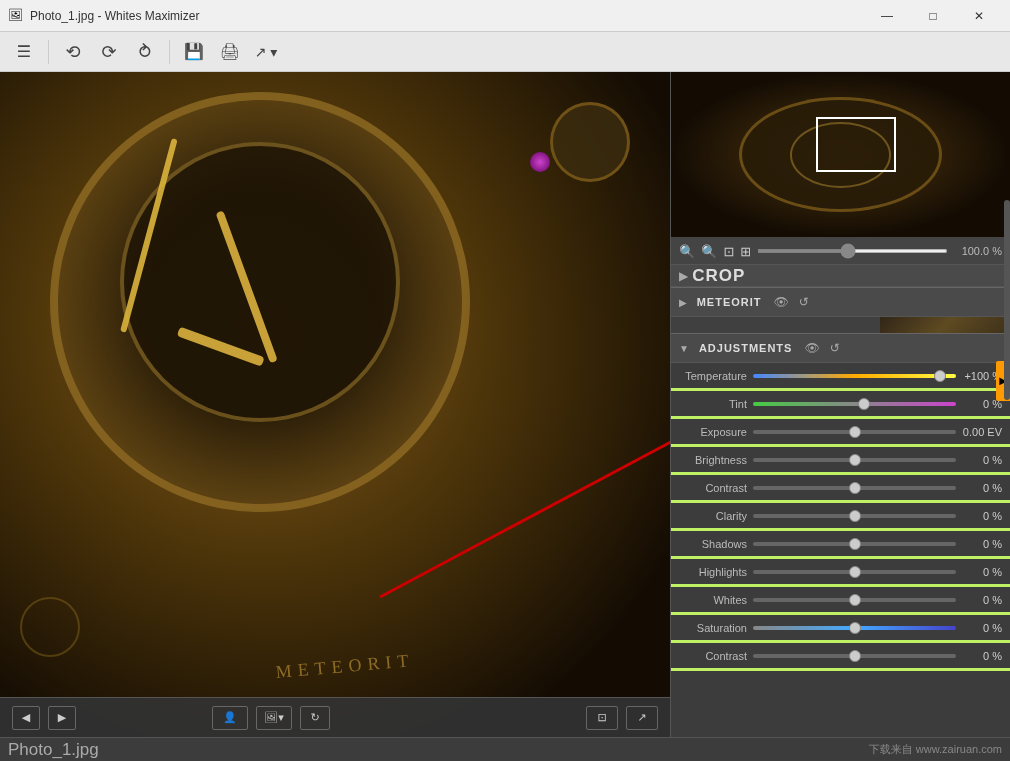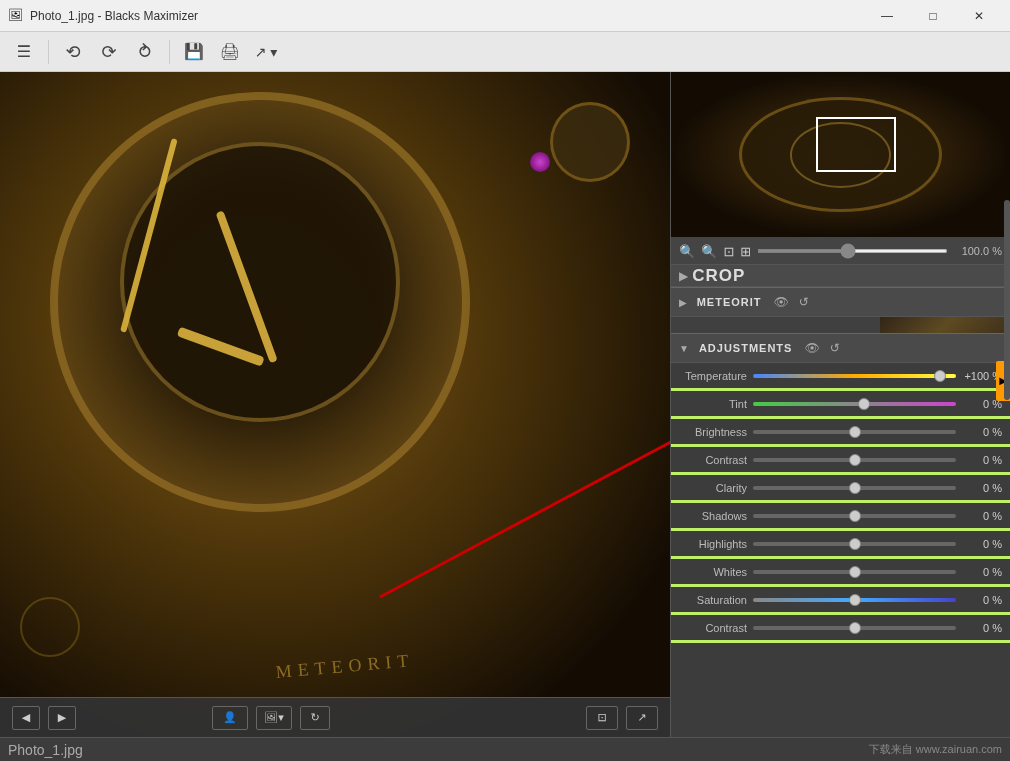--- a/index.html
+++ b/index.html
@@ -281,21 +281,21 @@
       padding: 0 8px;
       border-bottom: 1px solid #555;
       flex-shrink: 0;
     }
   </style>
 </head>
 <body>
 
 <div class="titlebar">
   <span class="titlebar-icon">🖼</span>
-  <span class="titlebar-title">Photo_1.jpg - Blacks Maximizer</span>
+  <span class="titlebar-title">Photo_1.jpg - Whites Maximizer</span>
   <div class="titlebar-controls">
     <button class="titlebar-btn">—</button>
     <button class="titlebar-btn">□</button>
     <button class="titlebar-btn close">✕</button>
   </div>
 </div>
 
 <div class="toolbar">
   <button class="toolbar-btn">
     <span>☰</span>
@@ -446,20 +446,27 @@
       </div>
 
       <div class="adj-row">
         <span class="adj-label">Tint</span>
         <div class="adj-slider-wrap">
           <input type="range" class="adj-slider slider-tint" min="0" max="100" value="55" style="">
         </div>
         <span class="adj-value">0 %</span>
       </div>
 
+      <div class="adj-row">
+        <span class="adj-label">Exposure</span>
+        <div class="adj-slider-wrap">
+          <input type="range" class="adj-slider" min="0" max="100" value="50" style="">
+        </div>
+        <span class="adj-value">0.00 EV</span>
+      </div>
 
       <div class="adj-row">
         <span class="adj-label">Brightness</span>
         <div class="adj-slider-wrap">
           <input type="range" class="adj-slider" min="0" max="100" value="50" style="">
         </div>
         <span class="adj-value">0 %</span>
       </div>
 
       <div class="adj-row">
@@ -518,16 +525,16 @@
         <span class="adj-value">0 %</span>
       </div>
     </div>
 
     <div style="width:6px; position:absolute; right:0; top:200px; height:200px; background:#555; border-radius:3px;"></div>
 
   </div>
 </div>
 
 <div class="bottom-bar">
-  <span style="font-size:14px; color:#aaa;">Photo_1.jpg</span>
+  <span style="font-size:17px; color:#aaa;">Photo_1.jpg</span>
   <span style="flex:1;"></span>
   <span style="font-size:11px; color:#888;">下载来自 www.zairuan.com</span>
 </div>
 
 </body></html>

